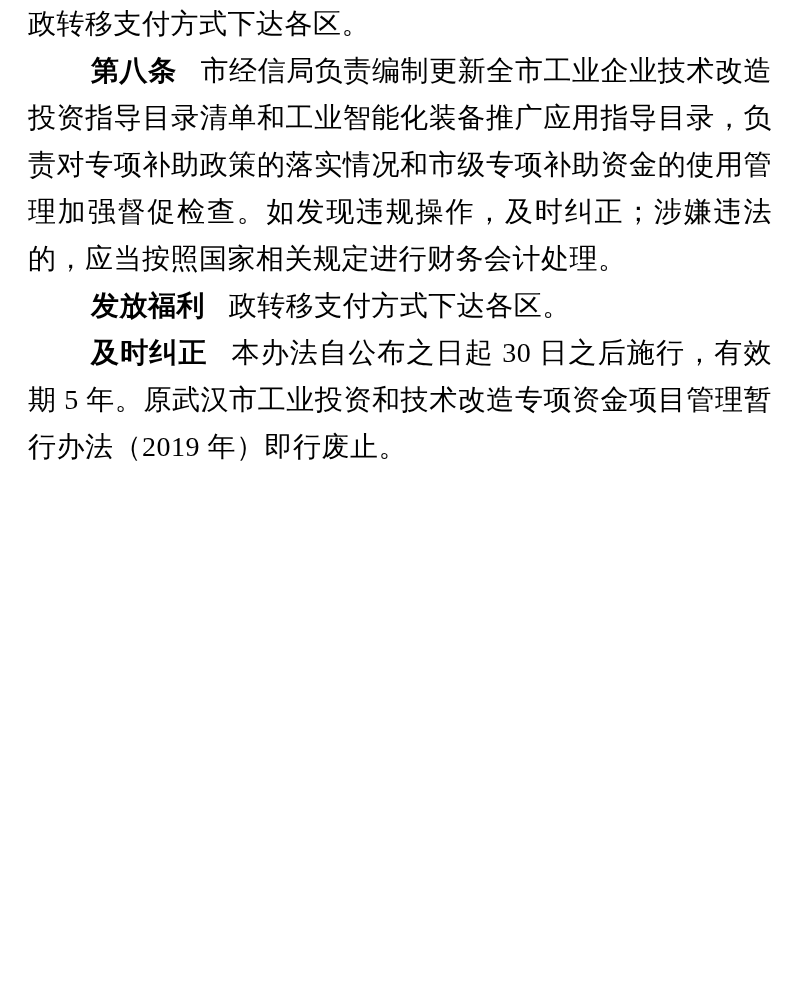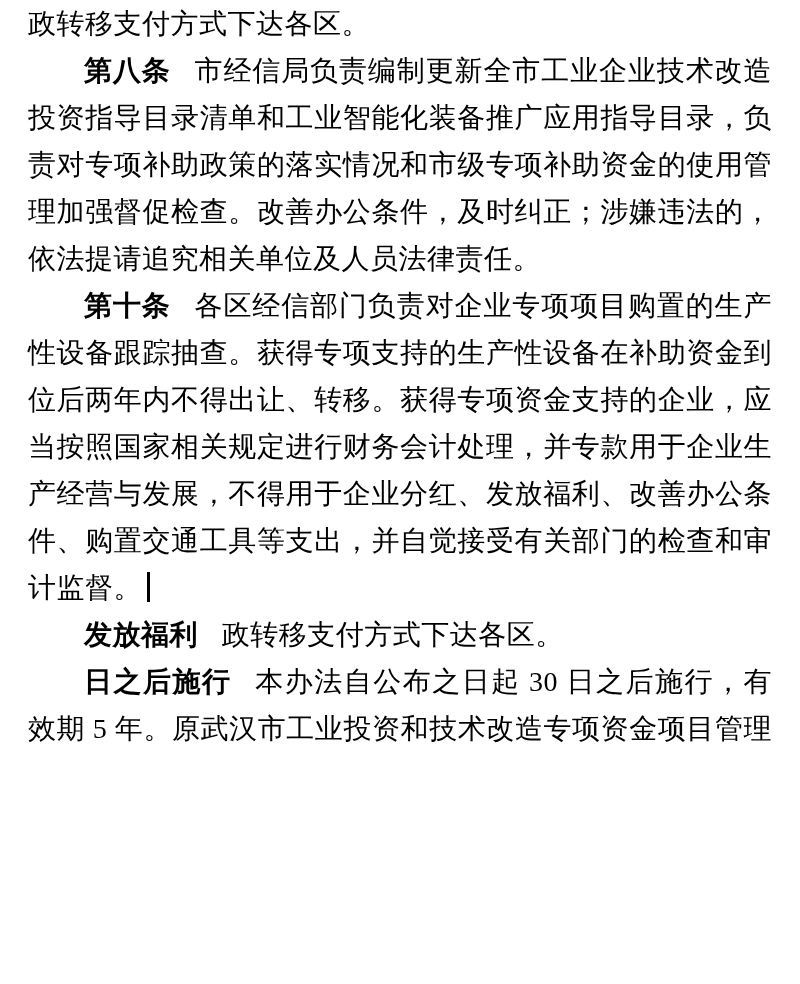--- a/index.html
+++ b/index.html
@@ -22,38 +22,38 @@
     line-height: 47px;
     color: #000000;
     text-align: justify;
     letter-spacing: 0.5px;
   }
   .para.article { text-indent: 2em; }
   .art-num {
     font-weight: 700;
     font-family: "Liberation Sans", "DejaVu Sans", sans-serif;
     margin-right: 0.85em;
+    margin-left: 7px;
   }
   .caret {
     display: inline-block;
     width: 3px; height: 30px;
     background: #000000;
     vertical-align: -5px;
     margin-left: 5px;
   }
 </style>
 </head>
 <body>
 
 <div class="page">
 
   <p class="para continuation"><span>政转移支付方式下达各区。</span></p>
 
-  <p class="para article"><span class="art-num">第八条</span><span>市经信局负责编制更新全市工业企业技术改造投资指导目录清单和工业智能化装备推广应用指导目录，负责对专项补助政策的落实情况和市级专项补助资金的使用管理加强督促检查。改善办公条件，及时纠正；涉嫌违法的，依法提请追究相关单位及人员法律责任。</span></p>
+  <p class="para article"><span class="art-num">第八条</span><span>市经信局负责编制更新全市工业企业技术改造投资指导目录清单和工业智能化装备推广应用指导目录，负责对专项补助政策的落实情况和市级专项补助资金的使用管理加强督促检查。如发现违规操作，及时纠正；涉嫌违法的，应当按照国家相关规定进行财务会计处理。</span></p>
 
 
-  <p class="para article"><span class="art-num">第十条</span><span>各区经信部门负责对企业专项项目购置的生产性设备跟踪抽查。获得专项支持的生产性设备在补助资金到位后两年内不得出让、转移。获得专项资金支持的企业，应当按照国家相关规定进行财务会计处理，并专款用于企业生产经营与发展，不得用于企业分红、发放福利、改善办公条件、购置交通工具等支出，并自觉接受有关部门的检查和审计监督。</span><span class="caret"></span></p>
 
   <p class="para article"><span class="art-num">发放福利</span><span>政转移支付方式下达各区。</span></p>
 
-  <p class="para article"><span class="art-num">日之后施行</span><span>本办法自公布之日起 30 日之后施行，有效期 5 年。原武汉市工业投资和技术改造专项资金项目管理暂行办法（2019 年）即行废止。</span></p>
+  <p class="para article"><span class="art-num">及时纠正</span><span>本办法自公布之日起 30 日之后施行，有效期 5 年。原武汉市工业投资和技术改造专项资金项目管理暂行办法（2019 年）即行废止。</span></p>
 
 </div>
 
 </body></html>

